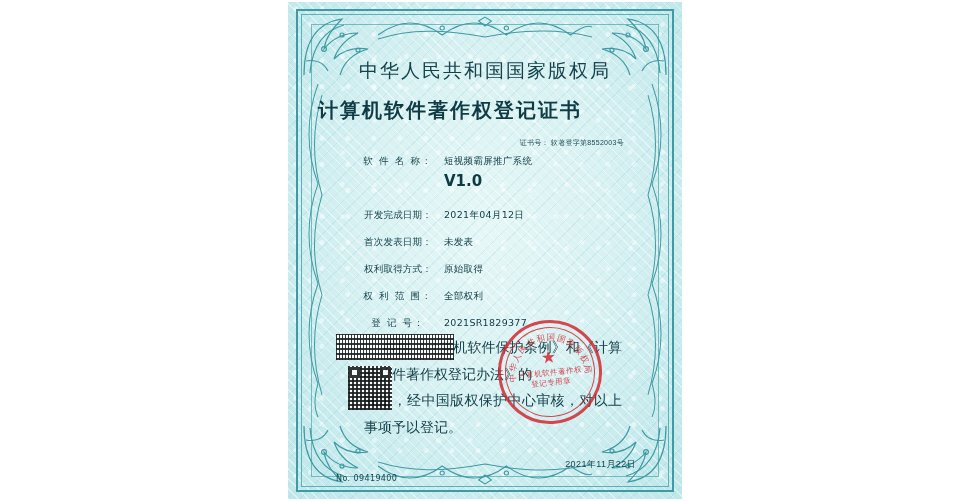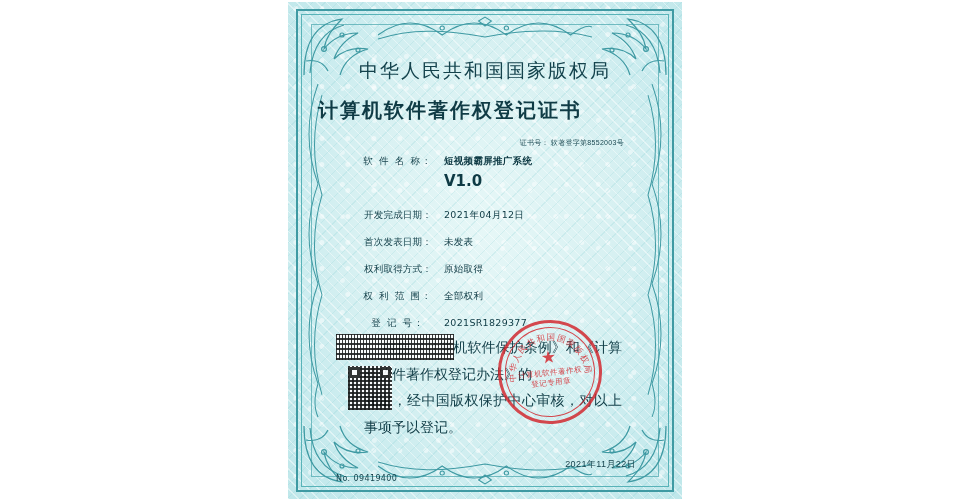--- a/index.html
+++ b/index.html
@@ -166,21 +166,21 @@
     text-align: center;
   }
   .field-label.wide { letter-spacing: 0.2px; }
   .field-value {
     font-size: 9.5px;
     color: #0e3a44;
     font-family: "DejaVu Sans", sans-serif;
     letter-spacing: 0.3px;
     padding-left: 8px;
   }
-  .field-value.bold { font-weight: bold; }
+  .field-value.bold { font-weight: normal; }
   .field-sub {
     font-size: 15px;
     color: #0e3a44;
     font-family: "DejaVu Sans", sans-serif;
     padding-left: 84px;
     margin-top: 1px;
     margin-bottom: 5px;
     font-weight: bold;
   }
   .gap-sm { height: 10px; }

